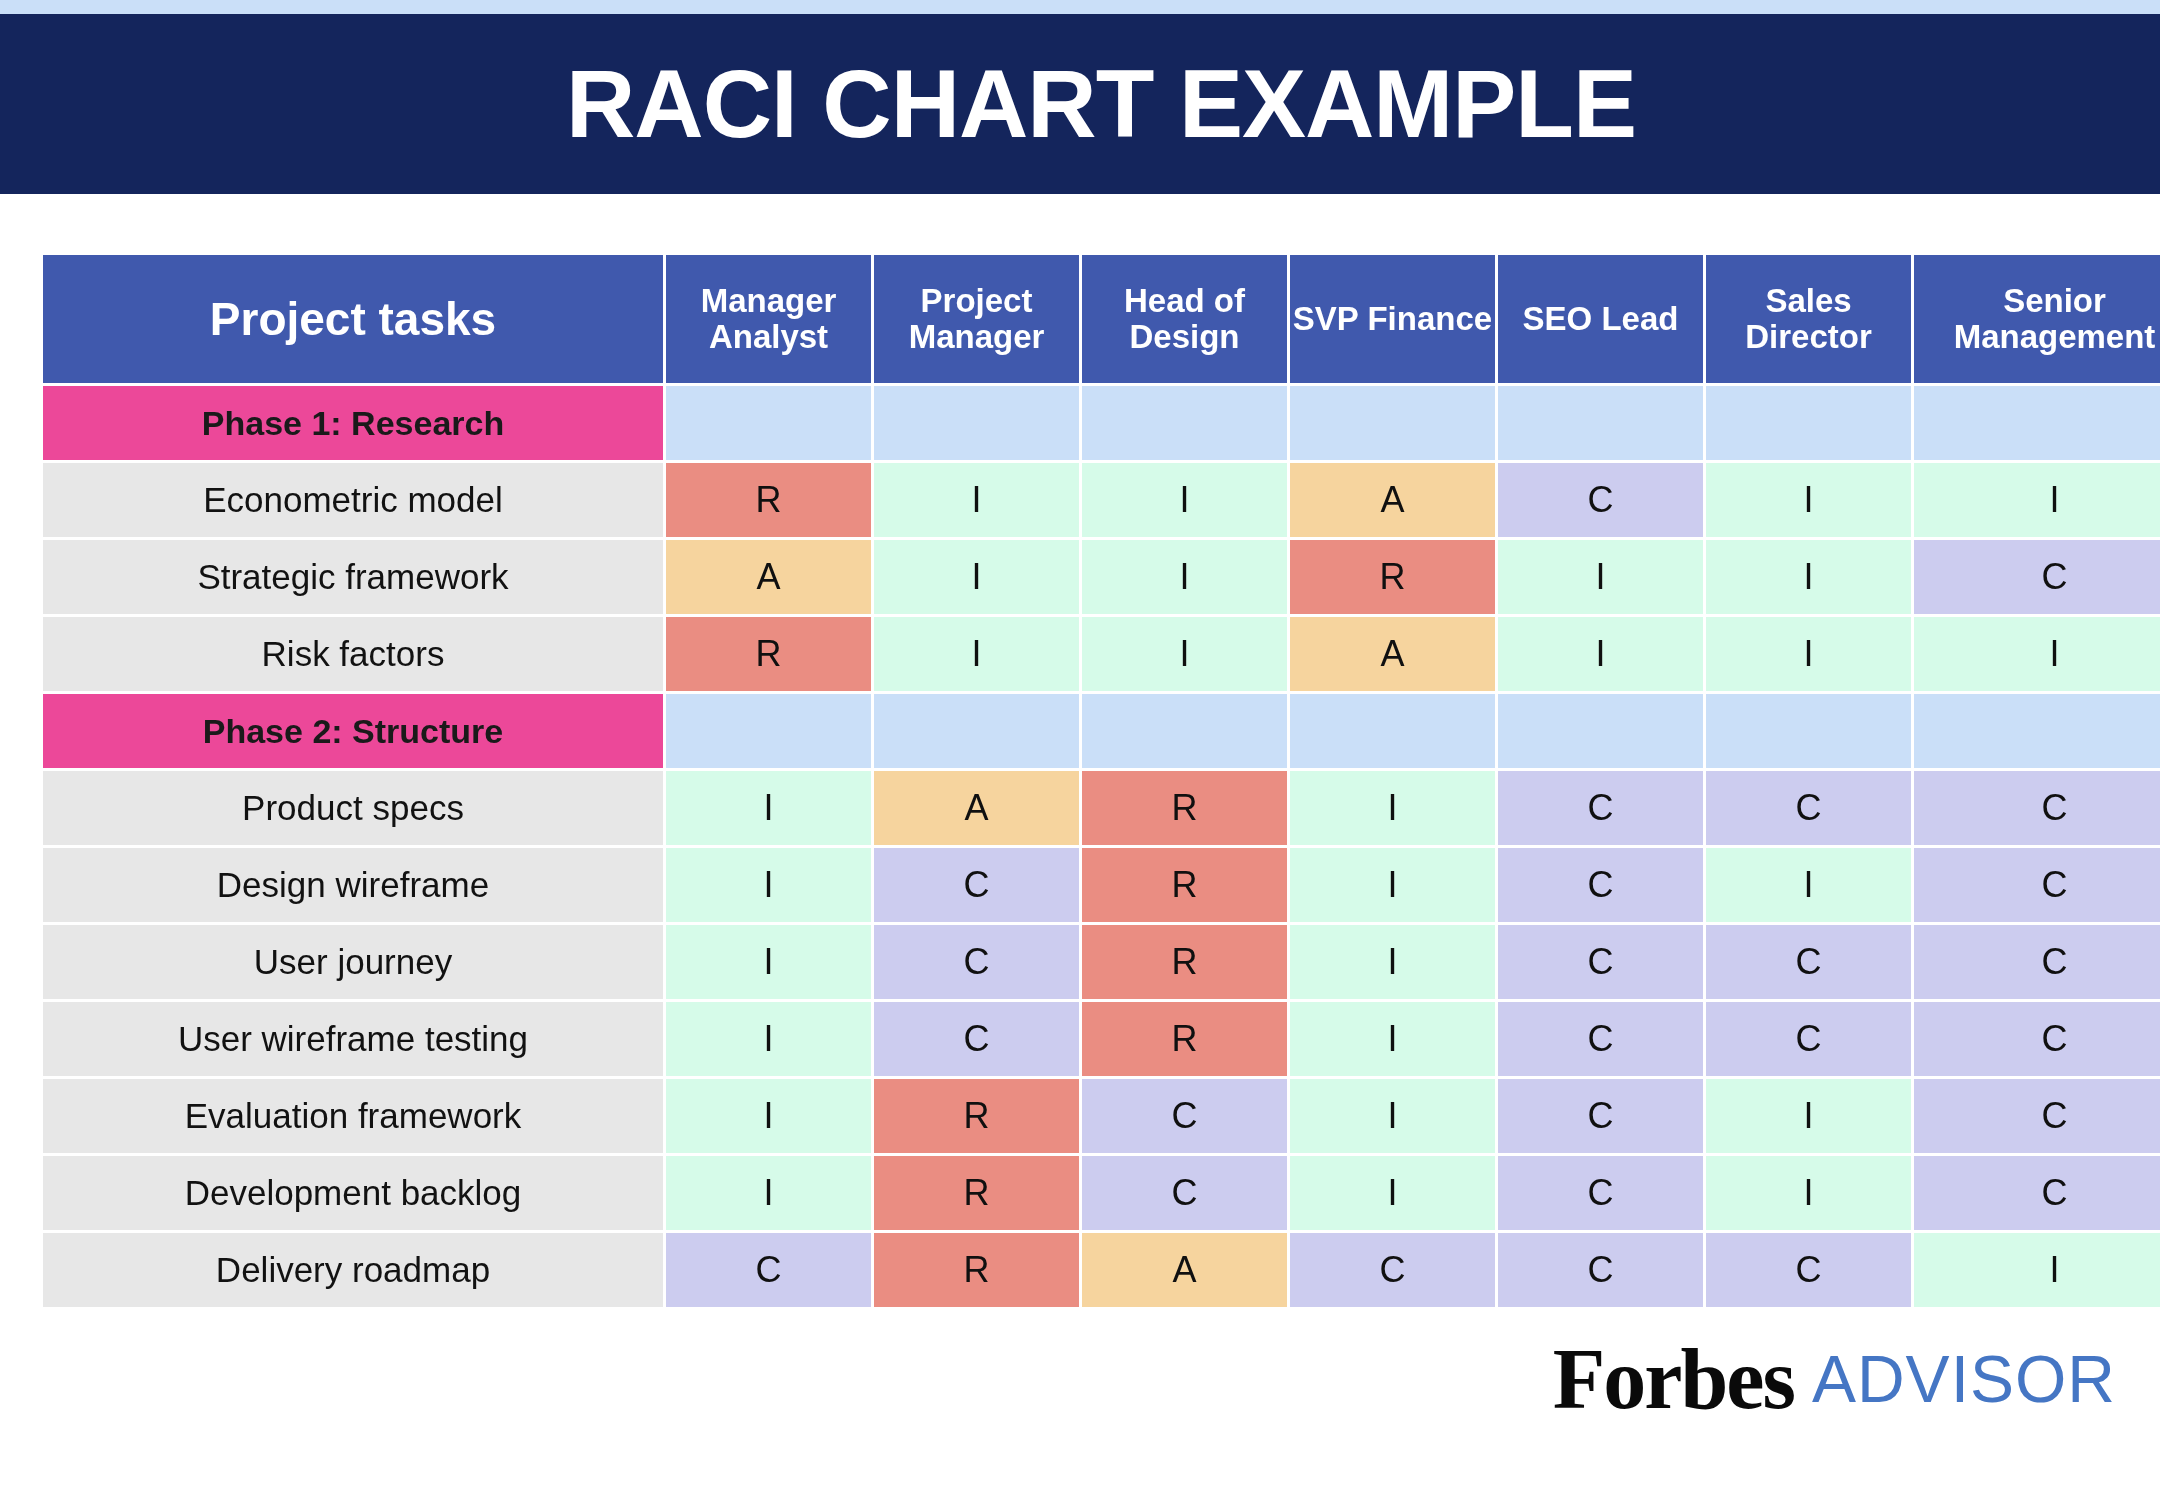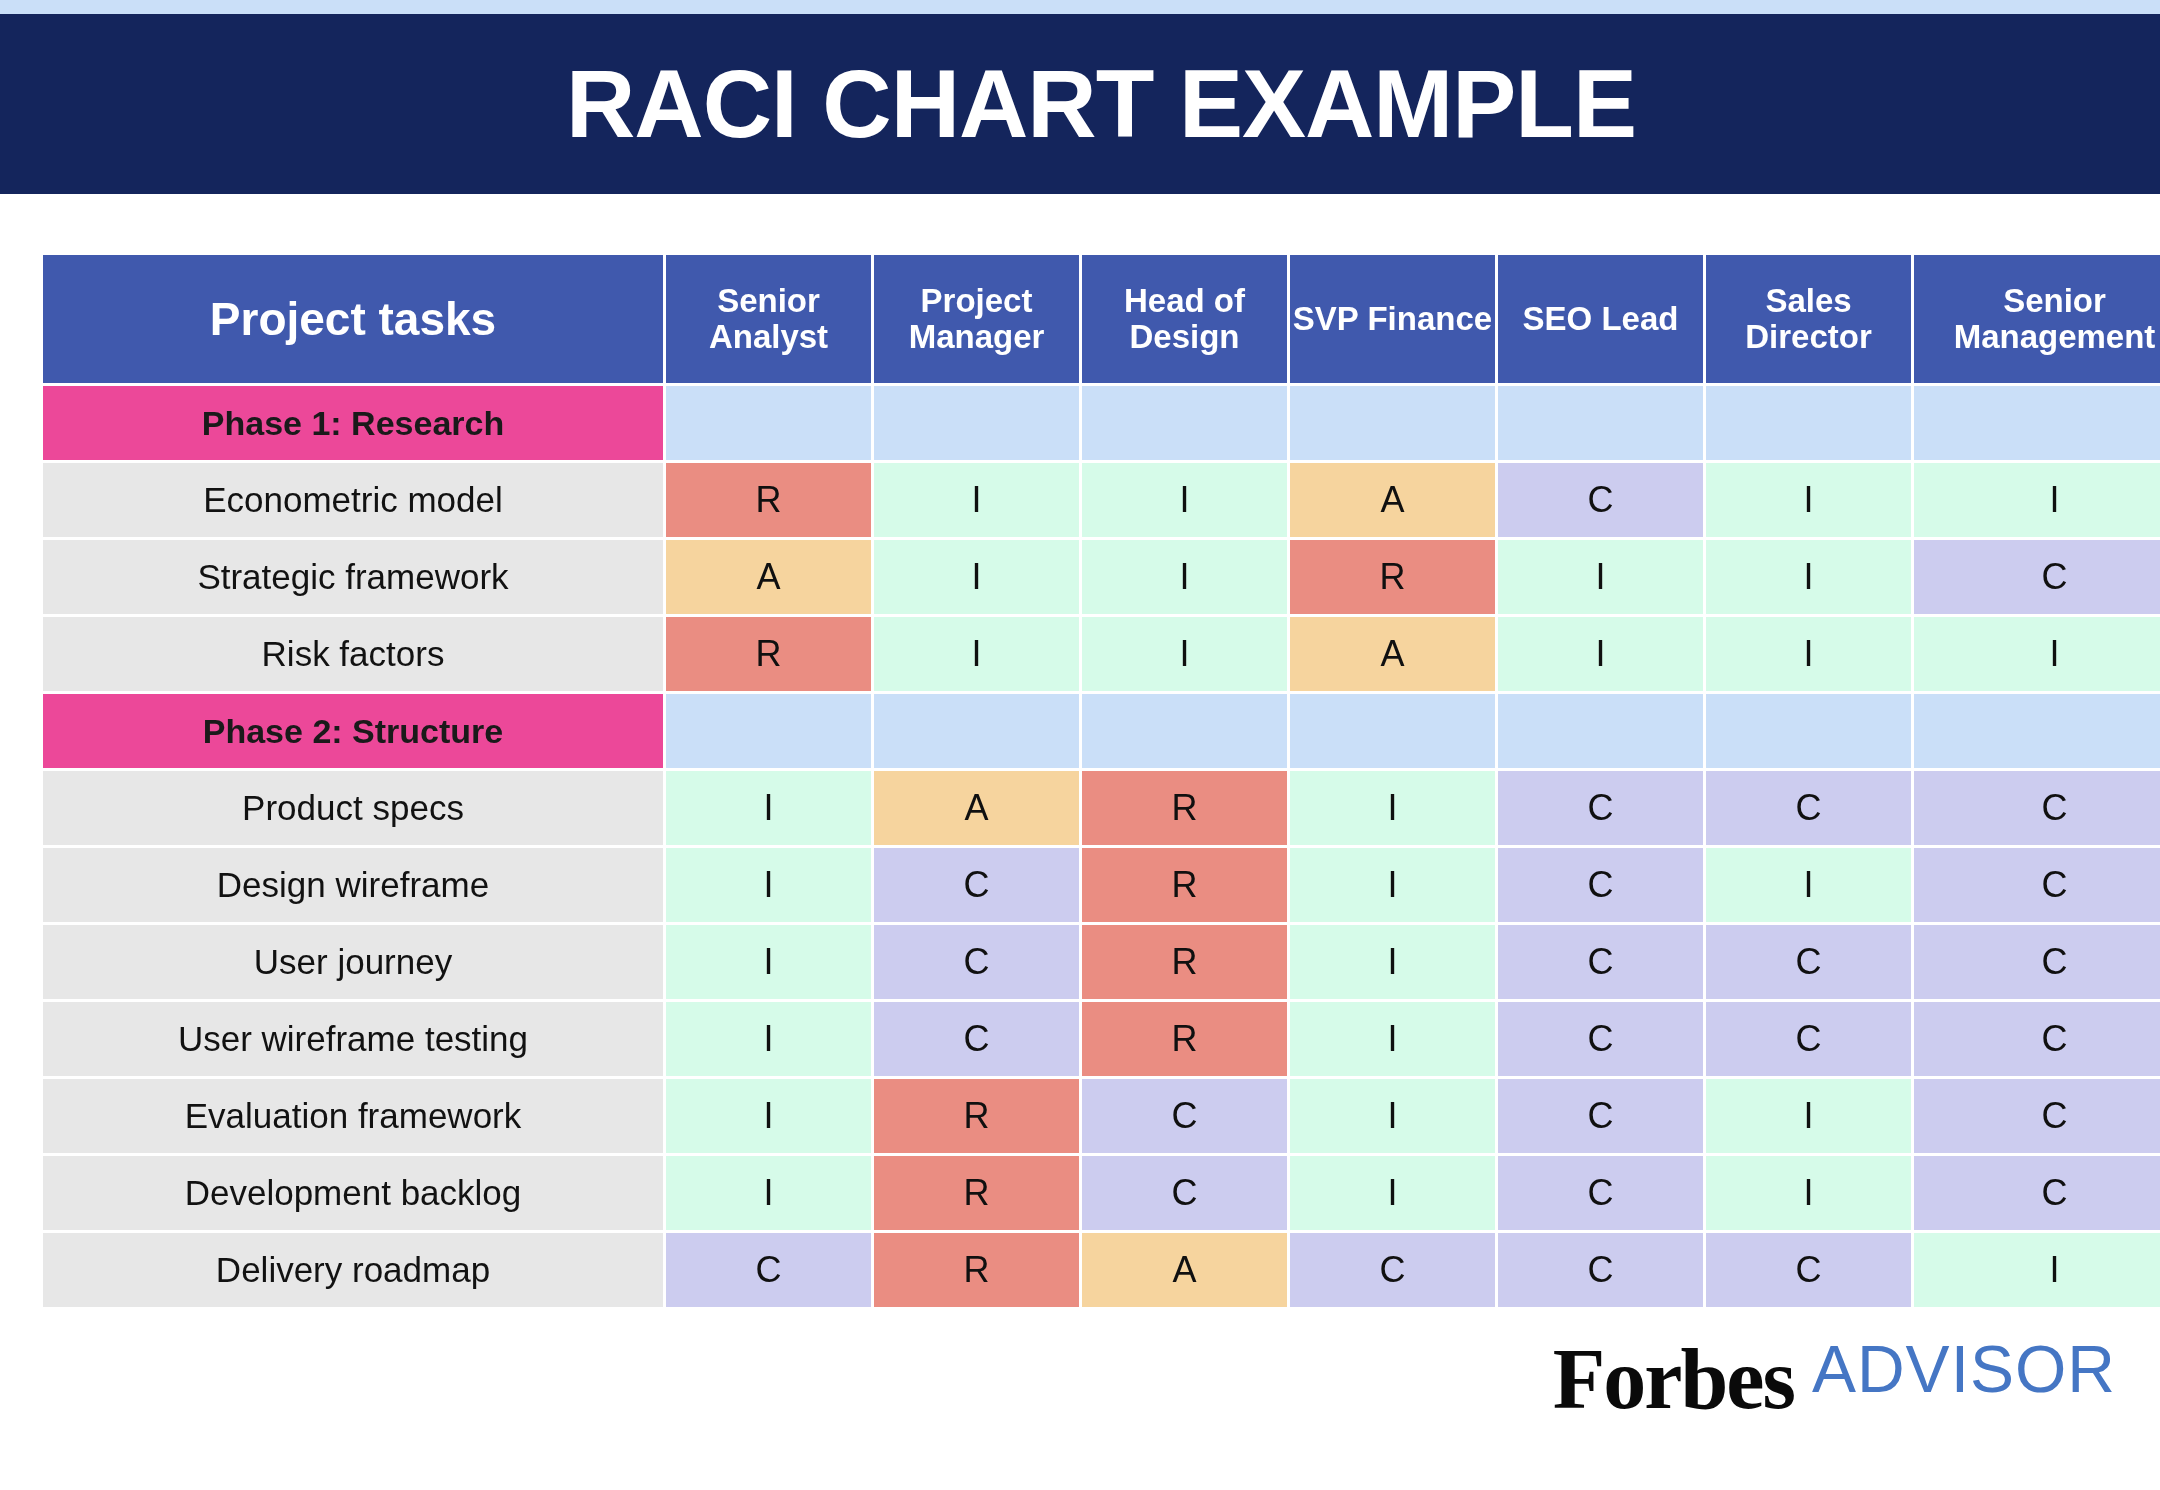--- a/index.html
+++ b/index.html
@@ -113,21 +113,21 @@
 
   
   .footer {
     display: flex;
     justify-content: flex-end;
     align-items: center;
     padding: 26px 44px 0 0;
   }
   .logo {
     display: flex;
-    align-items: flex-start;
+    align-items: center;
     gap: 18px;
   }
   .logo-forbes {
     font-family: "Liberation Serif", serif;
     font-weight: 700;
     font-size: 86px;
     color: #0a0a0a;
     letter-spacing: -2px;
     line-height: 1;
   }
@@ -157,21 +157,21 @@
         <col class="c-role">
         <col class="c-role">
       <col class="c-role">
         <col class="c-role">
         <col class="c-role">
       <col class="c-rolewide">
     </colgroup>
     <thead>
       <tr>
         <th class="th-task">Project tasks</th>
-        <th class="th-role">Senior Analyst</th>
+        <th class="th-role">Manager Analyst</th>
         <th class="th-role">Project Manager</th>
         <th class="th-role">Head of Design</th>
         <th class="th-role">SVP Finance</th>
         <th class="th-role">SEO Lead</th>
         <th class="th-role">Sales Director</th>
         <th class="th-role">Senior Management</th>
       </tr>
     </thead>
     <tbody id="raci-body">
         <tr>

